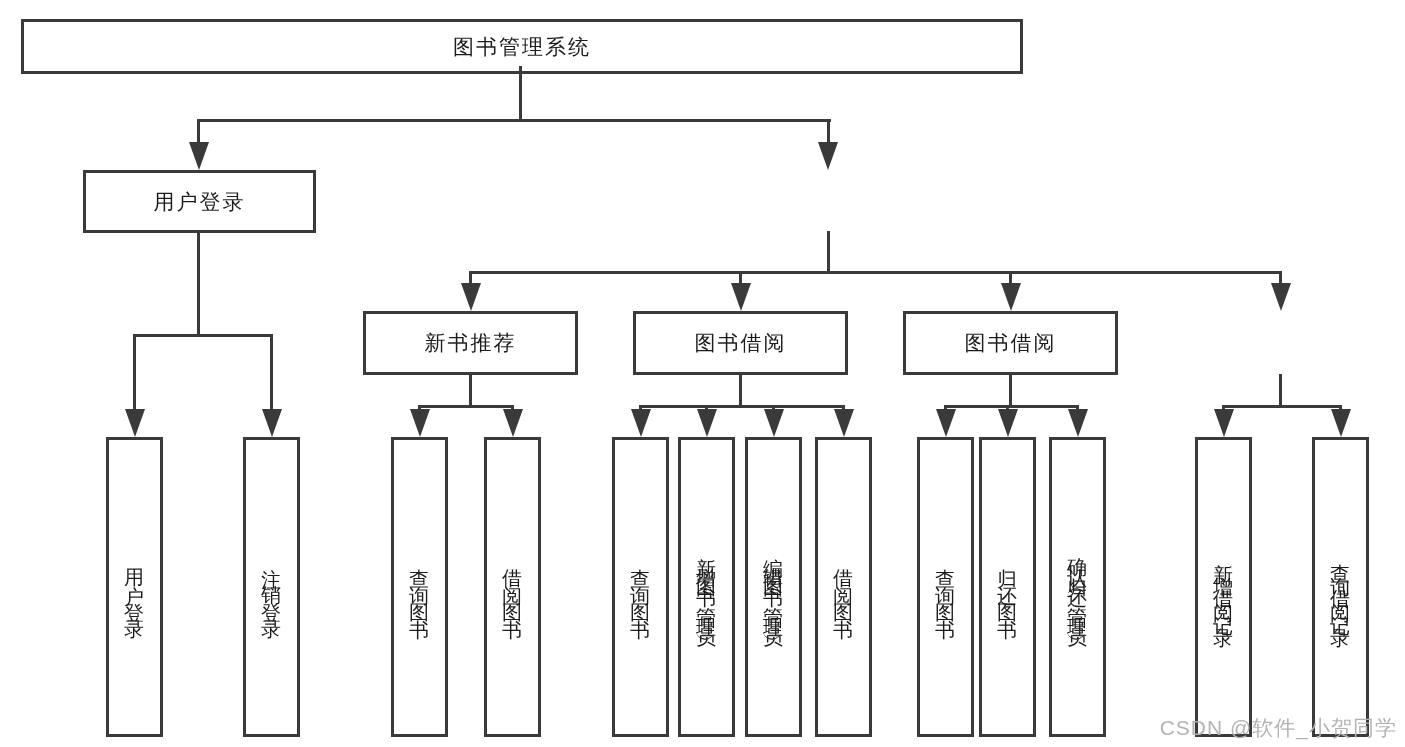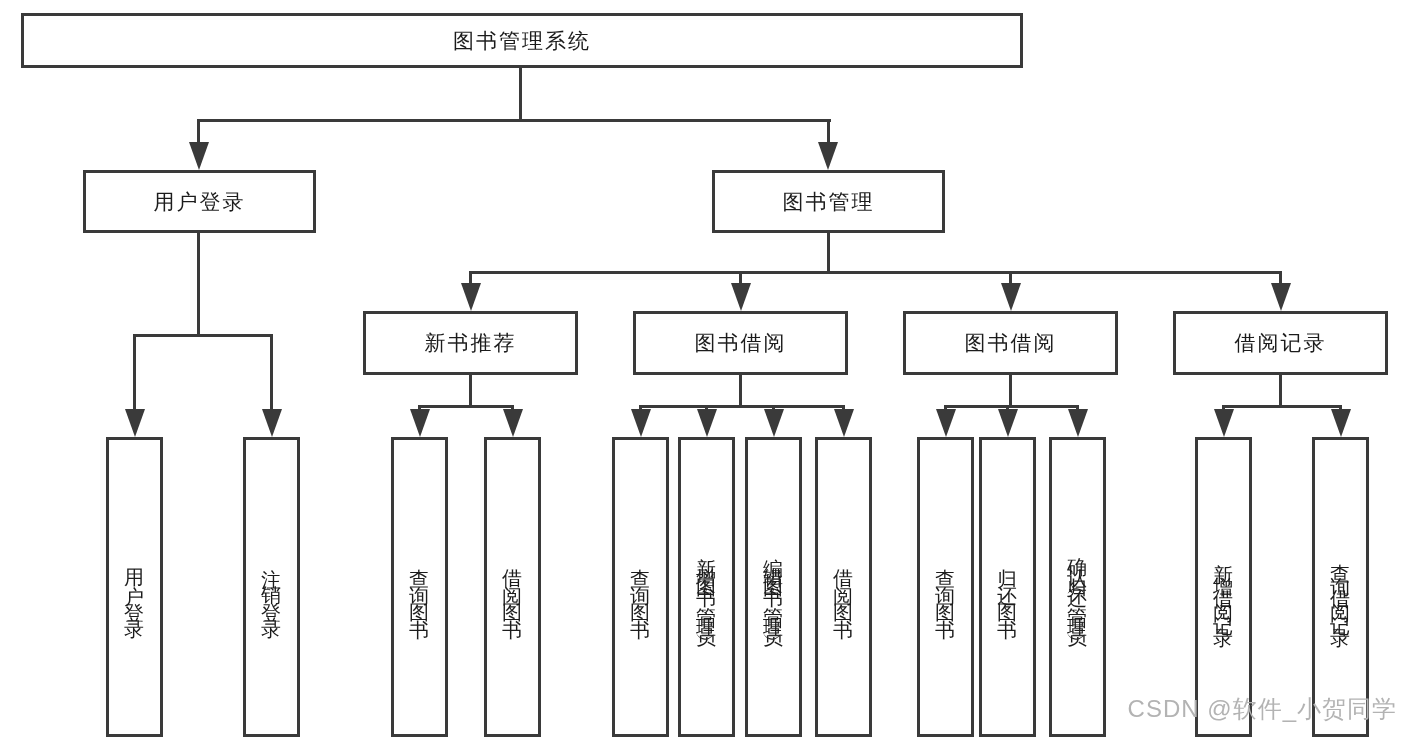--- a/index.html
+++ b/index.html
@@ -24,51 +24,45 @@
   }
   .leaf.len6 .vlabel{letter-spacing:13px;}
   .leaf.len9 .vlabel{letter-spacing:10px;}
   .line{position:absolute; background:var(--line);}
   .arrow{
     position:absolute; width:0; height:0;
     border-left:10px solid transparent; border-right:10px solid transparent;
     border-top:28px solid var(--line);
   }
   .watermark{
-    position:absolute; right:8px; bottom:22px; z-index:9;
-    font-size:24px; letter-spacing:1px; color:var(--watermark); white-space:nowrap;
+    position:absolute; right:8px; bottom:5px; z-index:9;
+    font-size:21px; letter-spacing:1px; color:var(--watermark); white-space:nowrap;
   }
 </style>
 </head>
 <body>
 
 <div class="canvas">
 
-  <div class="box" style="left:21px;top:13px;width:1002px;height:55px;">
+  <div class="box" style="left:21px;top:19px;width:1002px;height:55px;">
     <span class="hlabel">图书管理系统</span>
   </div>
 
   <div class="box" style="left:83px;top:170px;width:233px;height:63px;">
     <span class="hlabel">用户登录</span>
-  </div>
-  <div class="box" style="left:712px;top:170px;width:233px;height:63px;">
-    <span class="hlabel">图书管理</span>
   </div>
 
   <div class="box" style="left:633px;top:311px;width:215px;height:64px;">
     <span class="hlabel">图书借阅</span>
   </div>
   <div class="box" style="left:363px;top:311px;width:215px;height:64px;">
     <span class="hlabel">新书推荐</span>
   </div>
   <div class="box" style="left:903px;top:311px;width:215px;height:64px;">
     <span class="hlabel">图书借阅</span>
-  </div>
-  <div class="box" style="left:1173px;top:311px;width:215px;height:64px;">
-    <span class="hlabel">借阅记录</span>
   </div>
 
   <div class="box leaf" style="left:106px;top:437px;width:57px;height:300px;">
     <span class="vlabel">用户登录</span>
   </div>
   <div class="box leaf" style="left:243px;top:437px;width:57px;height:300px;">
     <span class="vlabel">注销登录</span>
   </div>
   <div class="box leaf" style="left:391px;top:437px;width:57px;height:300px;">
     <span class="vlabel">查询图书</span>

